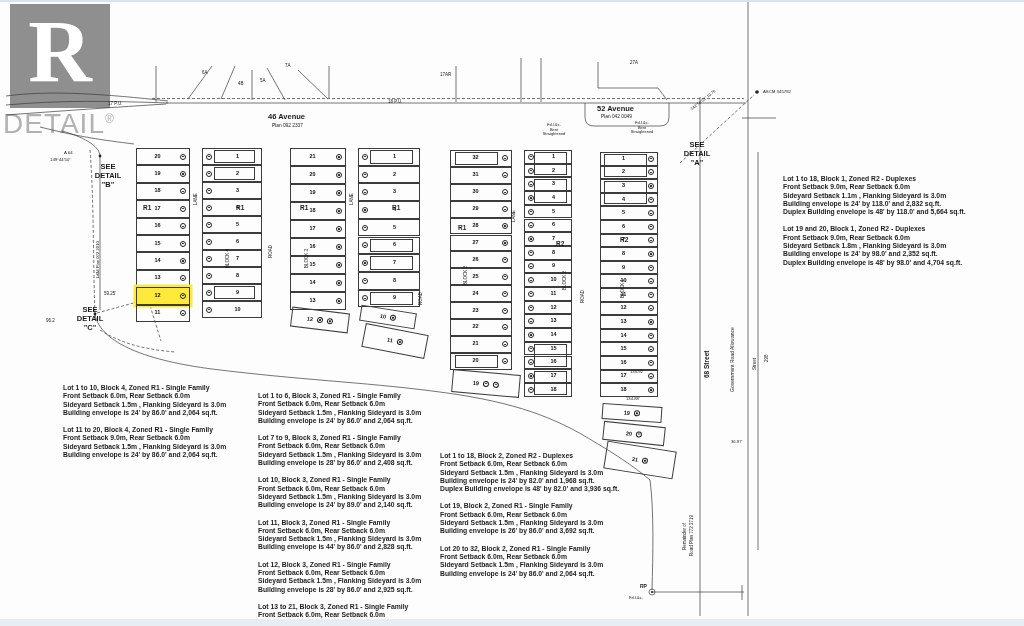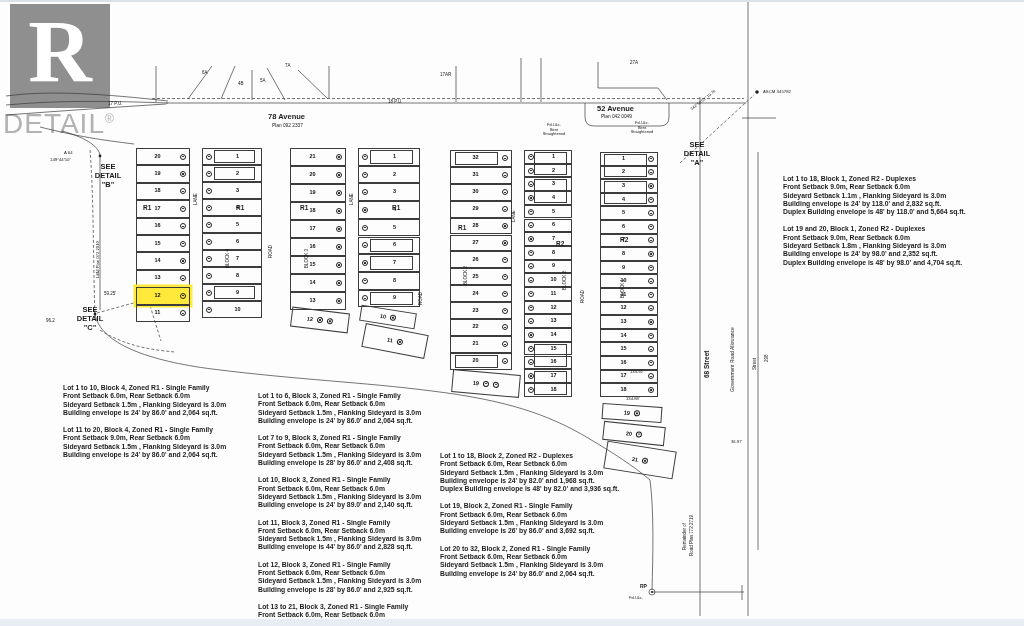--- a/index.html
+++ b/index.html
@@ -488,21 +488,21 @@
       <div class="ocirc"></div>
     </div>
     <div class="oddlot" style="left: 605px; top: 446px; width: 70px; height: 28px; transform: rotate(9deg);">
       <div class="onum">21</div>
       <div class="ocirc"></div>
     </div>
   </div>
 
 <div class="edge-bottom"></div>
 
-<div class="lbl" style="left: 268px; top: 113px; font-size: 7.5px; font-weight: bold;">78 Avenue</div>
+<div class="lbl" style="left: 268px; top: 113px; font-size: 7.5px; font-weight: bold;">46 Avenue</div>
 <div class="lbl" style="left: 272px; top: 123px; font-size: 4.8px;">Plan 092 2337</div>
 <div class="lbl" style="left: 597px; top: 105px; font-size: 7.5px; font-weight: bold;">52 Avenue</div>
 <div class="lbl" style="left: 601px; top: 114px; font-size: 4.8px;">Plan 042 0049</div>
 <div class="lbl" style="left: 78px; top: 163px; font-size: 7.5px; font-weight: bold; width: 60px; text-align: center;">SEE
 DETAIL
 "B"</div>
 <div class="lbl" style="left: 60px; top: 306px; font-size: 7.5px; font-weight: bold; width: 60px; text-align: center;">SEE
 DETAIL
 "C"</div>
 <div class="lbl" style="left: 672px; top: 141px; font-size: 7.5px; font-weight: bold; width: 50px; text-align: center;">SEE

